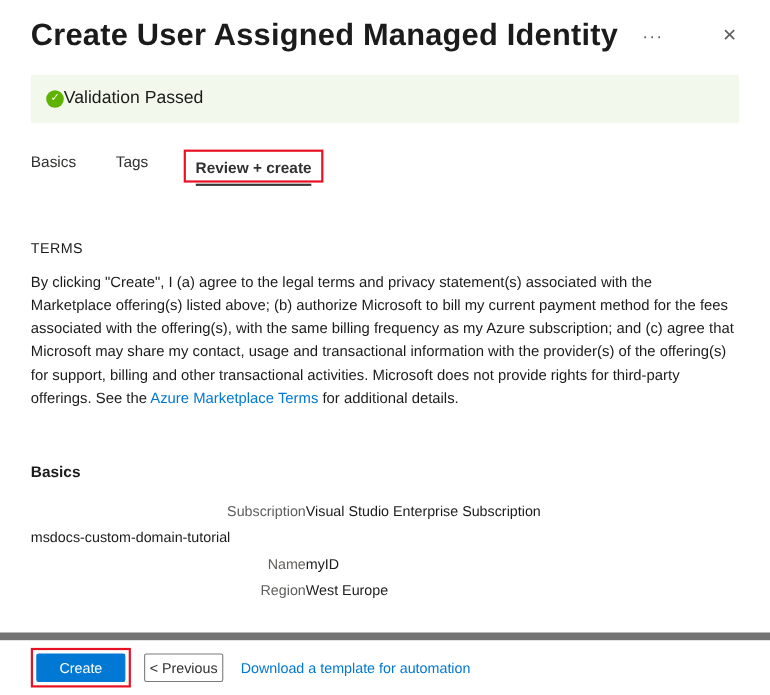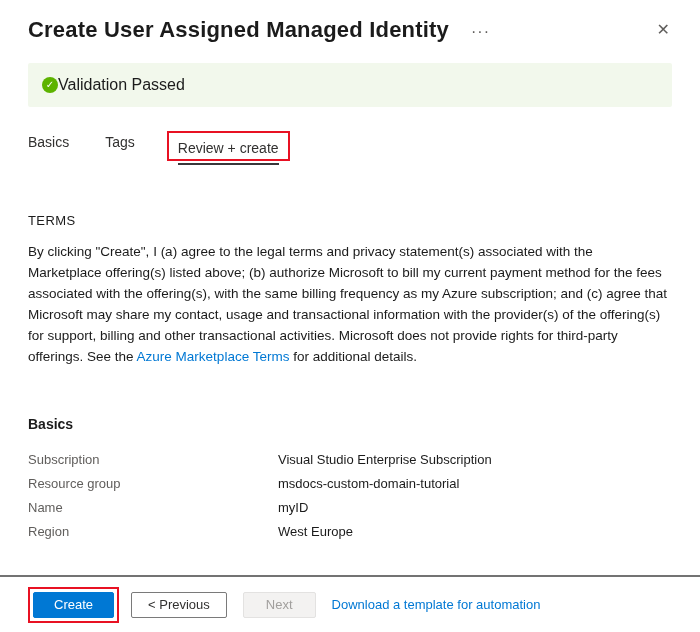--- a/index.html
+++ b/index.html
@@ -13,21 +13,21 @@
   }
   .page { width: 700px; height: 632px; position: relative; }
 
   
   .header {
     display: flex;
     align-items: center;
     padding: 16px 24px 0 28px;
   }
   .header h1 {
-    font-size: 22px;
+    font-size: 28px;
     font-weight: bold;
     color: #1b1b1b;
     letter-spacing: 0.2px;
   }
   .more {
     margin-left: 22px;
     color: #605e5c;
     font-size: 16px;
     letter-spacing: 1px;
     cursor: pointer;
@@ -78,21 +78,21 @@
     gap: 36px;
   }
   .tab {
     font-size: 14px;
     color: #323130;
     cursor: pointer;
     padding-bottom: 7px;
     border-bottom: 2px solid transparent;
   }
   .tab.active {
-    font-weight: normal;
+    font-weight: bold;
     border-bottom: 2px solid #38373a;
   }
   .callout-tab {
     border: 2px solid #e81123;
     padding: 6px 9px 2px 9px;
     margin-left: -4px;
   }
 
   
   .terms { padding: 0 28px; margin-top: 52px; }
@@ -115,30 +115,31 @@
   .basics h2 {
     font-size: 14px;
     font-weight: bold;
     color: #1b1b1b;
     margin-bottom: 16px;
   }
   .row {
     display: flex;
     font-size: 13px;
     line-height: 24px;
+    text-align: right;
   }
   .rlabel { width: 250px; color: #605e5c; }
   .rvalue { color: #1b1b1b; }
 
   
   .footer {
     position: absolute;
     left: 0; right: 0; bottom: 0;
     height: 57px;
-    border-top: 2px solid #737373;
+    border-top: 7px solid #737373;
     display: flex;
     align-items: center;
     padding: 0 28px;
     background: #ffffff;
   }
   .btn {
     font-family: "Liberation Sans", "DejaVu Sans", sans-serif;
     font-size: 13px;
     height: 26px;
     padding: 0 18px;
@@ -149,21 +150,21 @@
     background: #0078d4;
     color: #ffffff;
     border: 1px solid #0078d4;
     padding: 0 20px;
   }
   .btn.secondary {
     background: #ffffff;
     color: #323130;
     border: 1px solid #7a7a7a;
     margin-left: 12px;
-    padding: 0 16px;
+    padding: 0 4px;
   }
   .btn.disabled {
     background: #f3f2f1;
     color: #a19f9d;
     border: 1px solid #e3e2e1;
     margin-left: 16px;
     padding: 0 22px;
     cursor: default;
   }
   .callout-btn {
@@ -206,35 +207,33 @@
   </section>
 
   <section class="basics">
     <h2>Basics</h2>
 
     <div class="row">
       <span class="rlabel">Subscription</span>
       <span class="rvalue">Visual Studio Enterprise Subscription</span>
     </div>
     <div class="row">
-      <span class="rlabel">Resource group</span>
       <span class="rvalue">msdocs-custom-domain-tutorial</span>
     </div>
     <div class="row">
       <span class="rlabel">Name</span>
       <span class="rvalue">myID</span>
     </div>
     <div class="row">
       <span class="rlabel">Region</span>
       <span class="rvalue">West Europe</span>
     </div>
   </section>
 
   <footer class="footer">
     <span class="callout-btn">
       <button class="btn primary">Create</button>
     </span>
     <button class="btn secondary">&lt; Previous</button>
-    <button class="btn disabled" disabled="">Next</button>
     <a href="#" class="link footer-link">Download a template for automation</a>
   </footer>
 
 </div>
 
 </body></html>

